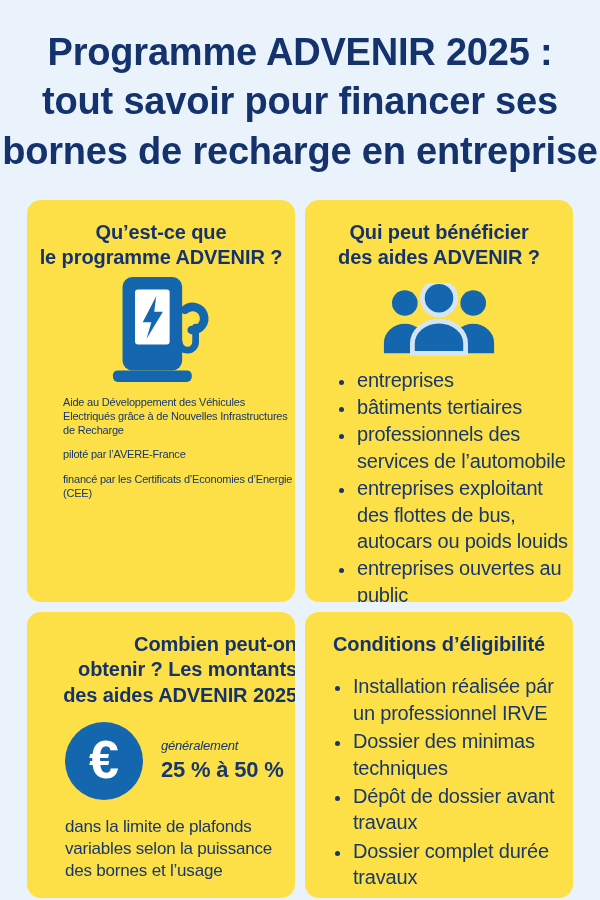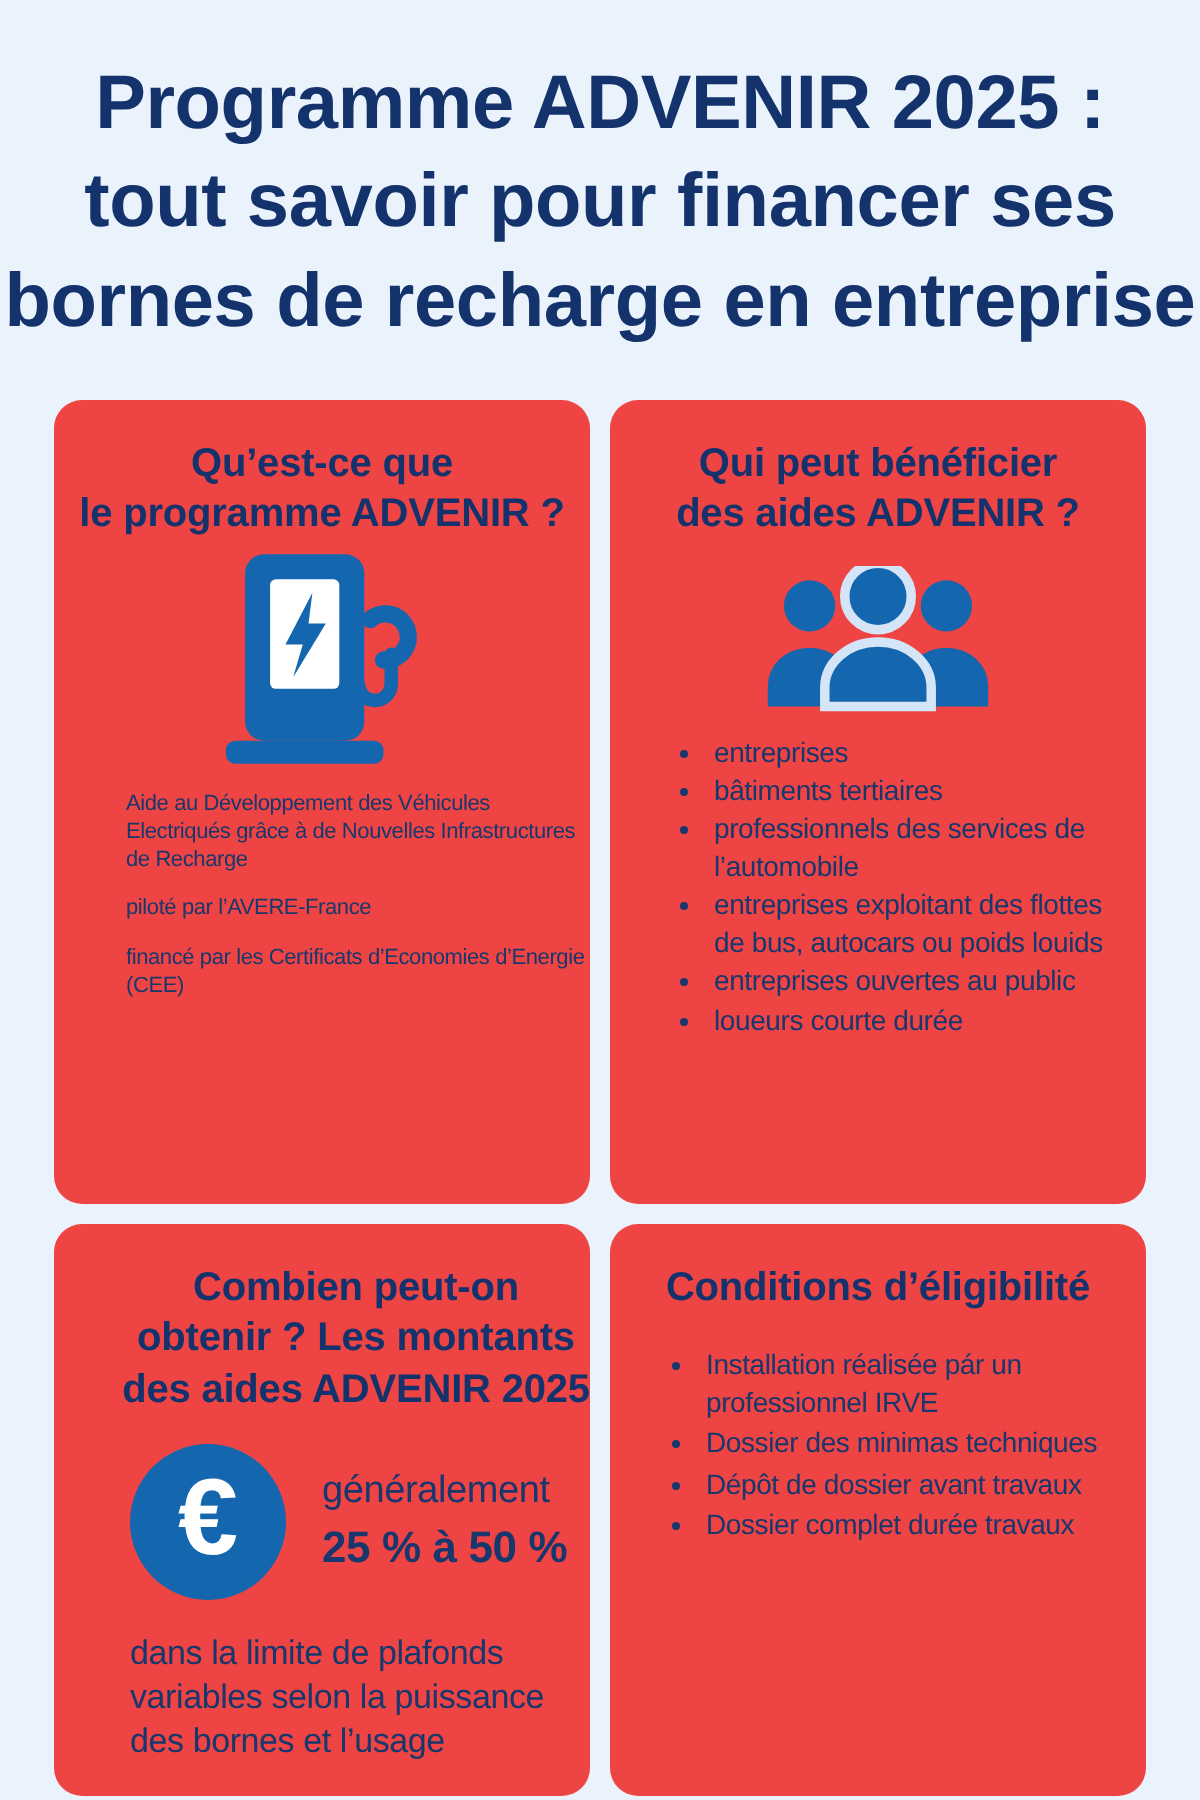--- a/index.html
+++ b/index.html
@@ -23,55 +23,55 @@
     letter-spacing: -0.2px;
   }
 
   .cards-grid {
     margin: 24px 27px 0;
     display: grid;
     grid-template-columns: 1fr 1fr;
     gap: 10px;
   }
   .card {
-    background: #ef4444;
+    background: #fde047;
     border-radius: 14px;
     padding: 20px 8px 14px;
     overflow: hidden;
   }
   .card.tall { height: 402px; }
   .card.short { height: 286px; }
 
   .card-heading {
     font-size: 20px;
     font-weight: 700;
     line-height: 1.26;
     text-align: center;
     color: #14336c;
     letter-spacing: -0.1px;
   }
-  .card-heading.left { text-align: center; margin-left: 24px; margin-right: -10px; }
+  .card-heading.left { text-align: right; margin-left: 24px; margin-right: -10px; }
 
   .icon-wrap { display: flex; justify-content: center; }
   .charger-icon-wrap { margin-top: 6px; }
   .people-icon-wrap { margin-top: 12px; }
 
   .body-paragraphs { margin-top: 12px; }
   .body-paragraphs p {
     font-size: 11px;
     line-height: 1.3;
     margin: 0 -6px 10px 28px;
     letter-spacing: -0.2px;
   }
 
   ul.bullet-list {
     margin: 8px -4px 0 0;
     padding-left: 42px;
     list-style: disc;
-    font-size: 14px;
+    font-size: 20px;
     line-height: 1.32;
     letter-spacing: -0.2px;
   }
   ul.bullet-list li { margin: 0 0 1px 0; padding-left: 2px; }
   ul.bullet-list li::marker { color: #17376d; font-size: 15px; }
 
   .card.conditions ul.bullet-list { margin-top: 16px; padding-left: 38px; }
   .card.conditions ul.bullet-list li { margin-bottom: 2px; }
 
   .euro-row {
@@ -84,21 +84,21 @@
     width: 78px; height: 78px;
     min-width: 78px;
     border-radius: 50%;
     background: #1467ae;
     color: #ffffff;
     display: flex; align-items: center; justify-content: center;
     font-size: 54px;
     font-weight: 700;
     padding-bottom: 4px;
   }
-  .euro-text .amount-label { font-size: 19px; line-height: 1.4; letter-spacing: -0.2px; }
+  .euro-text .amount-label { font-size: 13px; line-height: 1.4; letter-spacing: -0.2px; font-style: italic; }
   .euro-text .amount-value { font-size: 22px; font-weight: 700; line-height: 1.3; letter-spacing: -0.2px; }
 
   .limit-note {
     font-size: 17px;
     line-height: 1.3;
     margin: 16px -8px 0 30px;
     letter-spacing: -0.2px;
   }
 </style>
 </head>

